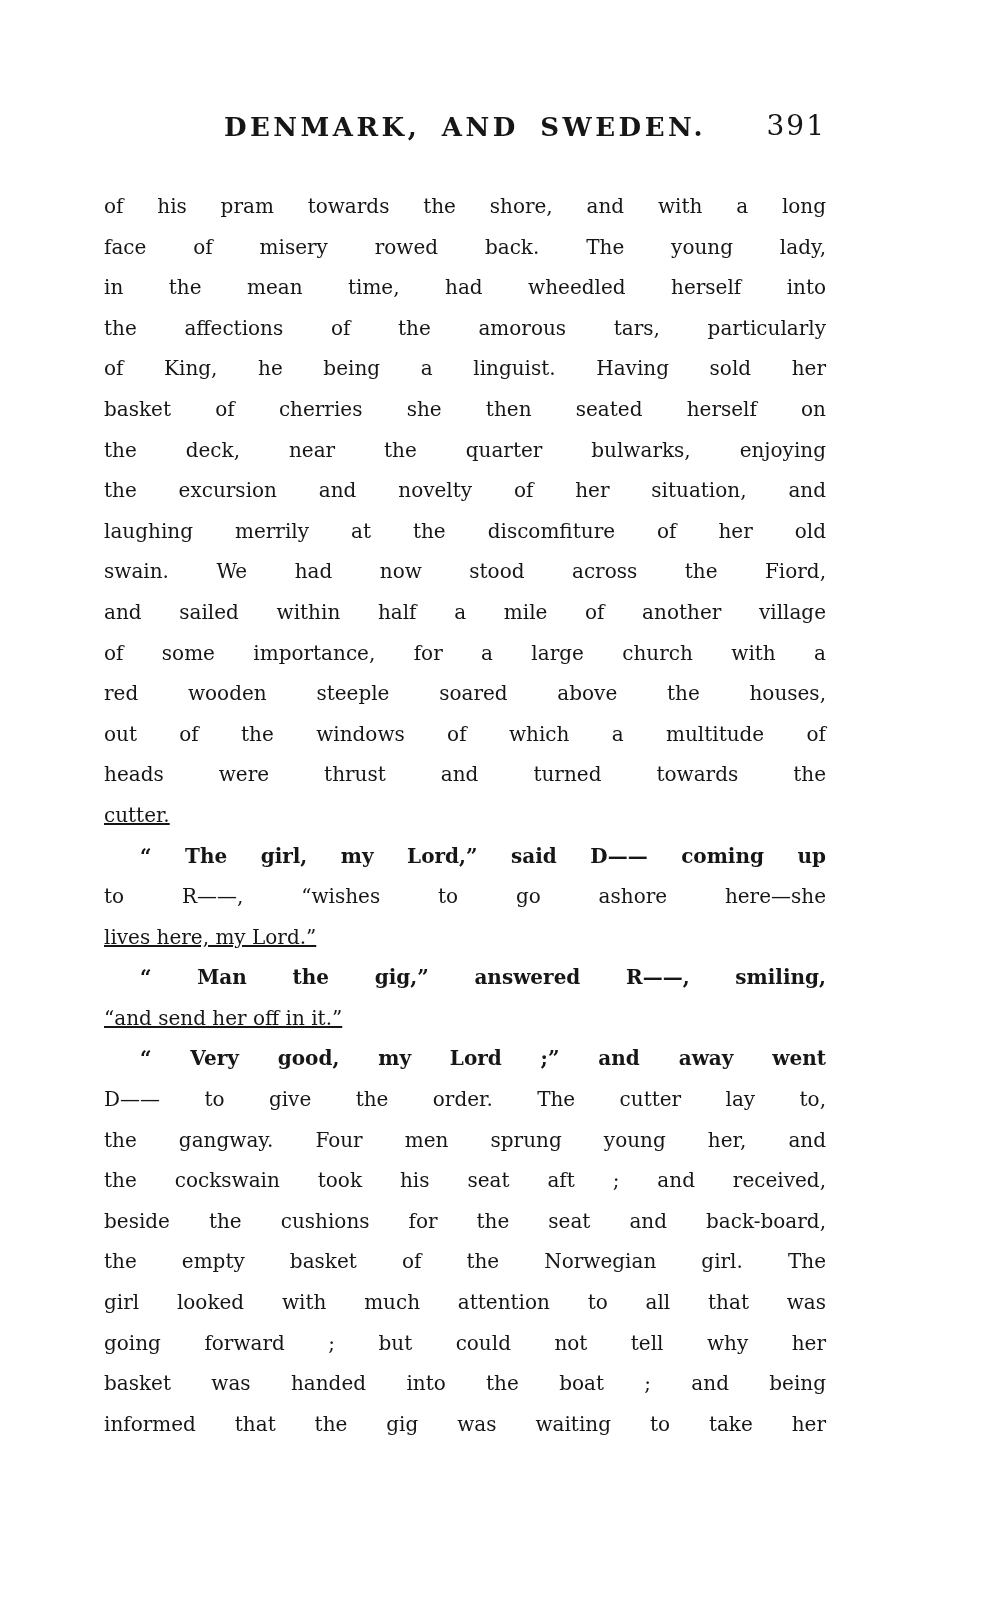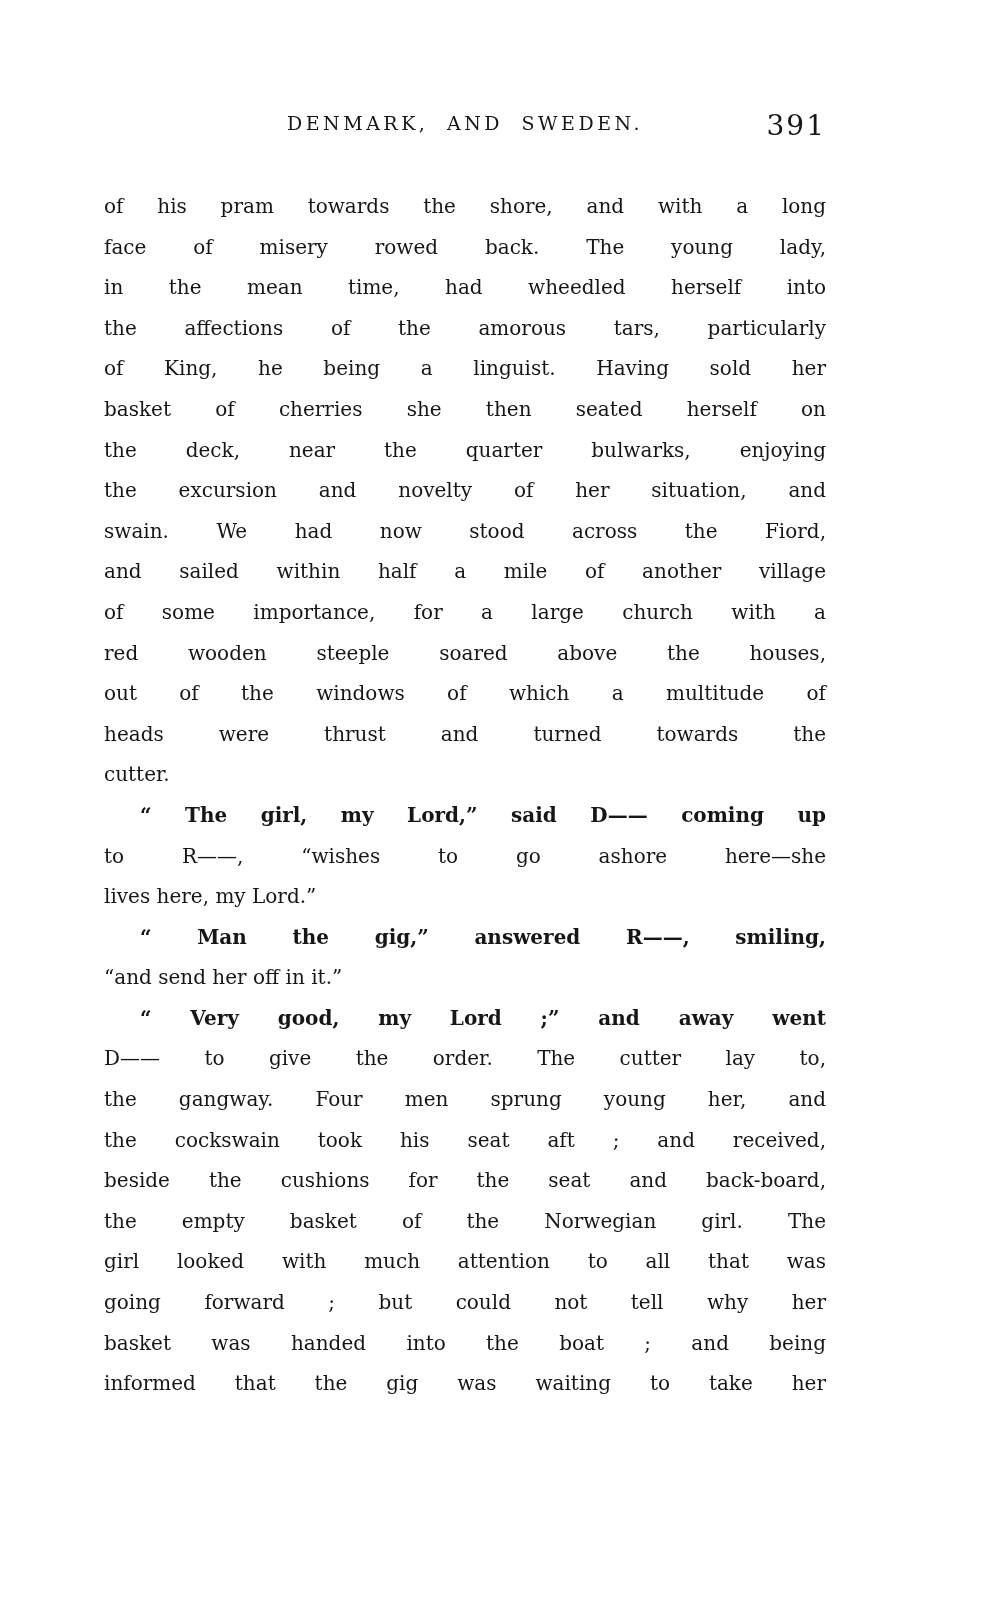--- a/index.html
+++ b/index.html
@@ -17,46 +17,46 @@
     left: 104px;
     top: 112px;
     width: 722px;
     height: 46px;
   }
   .header-title {
     position: absolute;
     left: 50%;
     transform: translateX(-50%);
     top: 0;
-    font-size: 19px;
+    font-size: 26px;
     letter-spacing: 3.5px;
     word-spacing: 9px;
     white-space: nowrap;
-    font-weight: 400;
+    font-weight: 700;
   }
   .page-number {
     position: absolute;
     right: 0;
     top: -3px;
     font-size: 28px;
     letter-spacing: 2px;
   }
   .body-text {
     position: absolute;
     left: 104px;
     top: 186px;
     width: 722px;
     font-size: 20px;
     line-height: 40.6px;
   }
   .line {
     text-align: justify;
     text-align-last: justify;
   }
-  .line.para-end { text-align-last: left; }
+  .line.para-end { text-align-last: left; text-decoration: underline; }
   .line.indent { text-indent: 36px; font-weight: bold; }
 </style>
 </head>
 <body>
 
 <div class="page">
 
   <header class="running-header">
     <div class="header-title">DENMARK, AND SWEDEN.</div>
     <div class="page-number">391</div>
@@ -65,20 +65,21 @@
   <main class="body-text">
 
     <div class="line">of his pram towards the shore, and with a long</div>
     <div class="line">face of misery rowed back. The young lady,</div>
     <div class="line">in the mean time, had wheedled herself into</div>
     <div class="line">the affections of the amorous tars, particularly</div>
     <div class="line">of King, he being a linguist. Having sold her</div>
     <div class="line">basket of cherries she then seated herself on</div>
     <div class="line">the deck, near the quarter bulwarks, enjoying</div>
     <div class="line">the excursion and novelty of her situation, and</div>
+    <div class="line">laughing merrily at the discomfiture of her old</div>
     <div class="line">swain. We had now stood across the Fiord,</div>
     <div class="line">and sailed within half a mile of another village</div>
     <div class="line">of some importance, for a large church with a</div>
     <div class="line">red wooden steeple soared above the houses,</div>
     <div class="line">out of the windows of which a multitude of</div>
     <div class="line">heads were thrust and turned towards the</div>
     <div class="line para-end">cutter.</div>
 
     <div class="line indent">“ The girl, my Lord,” said D—— coming up</div>
     <div class="line">to R——, “wishes to go ashore here—she</div>

